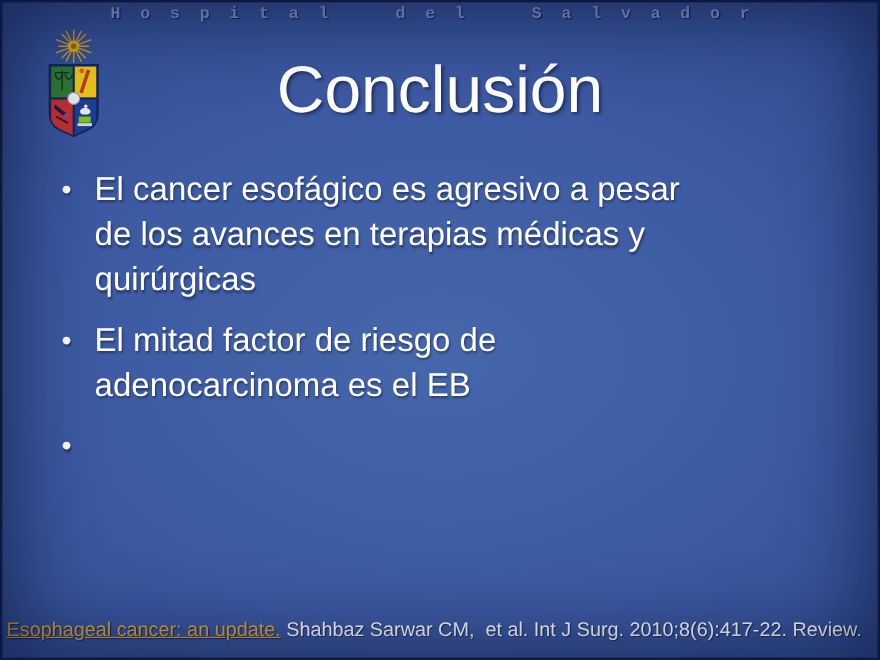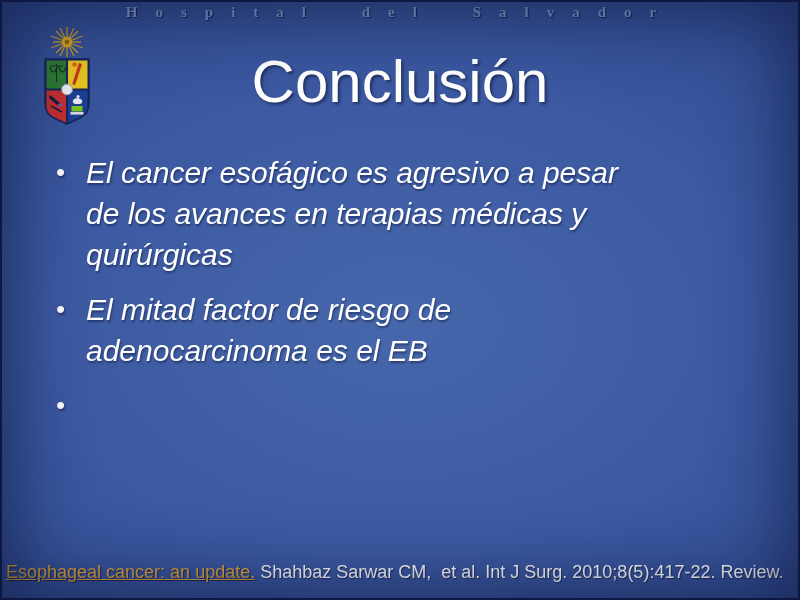--- a/index.html
+++ b/index.html
@@ -22,21 +22,21 @@
     content:"";
     position:absolute;inset:0;
     box-shadow:inset 0 0 70px 12px rgba(8,14,46,0.55);
     pointer-events:none;
     z-index:5;
   }
   .header{
     position:absolute;
     top:2px;left:0;right:0;
     text-align:center;
-    font-family:Liberation Serif, serif;
+    font-family:Liberation Mono, monospace;
     font-weight:bold;
     font-size:15px;
     letter-spacing:18px;
     word-spacing:16px;
     color:var(--header-text,#7d9ace);
     text-shadow:1px 1px 1px rgba(0,0,30,0.6);
     white-space:nowrap;
     z-index:3;
   }
   .crest{
@@ -69,21 +69,20 @@
   }
   .bullet-marker{
     flex:0 0 44px;
     padding-left:14px;
     box-sizing:border-box;
     font-size:26px;
     line-height:41px;
   }
   .bullet-text{
     white-space:pre-line;
-    font-style:italic;
   }
   .citation{
     position:absolute;
     left:4px;top:558px;right:0;
     font-size:18px;
     line-height:24px;
     white-space:pre;
     z-index:1;
     color:var(--body-text,#ffffff);
     text-shadow:1px 1px 1px rgba(0,0,30,0.5);
@@ -170,15 +169,15 @@
       <div class="bullet-item">
         <span class="bullet-marker">•</span>
         <span class="bullet-text">El mitad factor de riesgo de
 adenocarcinoma es el EB</span>
       </div>
       <div class="bullet-item">
         <span class="bullet-marker">•</span>
       </div>
     </div>
 
-  <div class="citation"><span class="cit-link">Esophageal cancer: an update.</span><span class="cit-rest"> Shahbaz Sarwar CM,  et al. Int J Surg. 2010;8(5):417-22. Review.</span></div>
+  <div class="citation"><span class="cit-link">Esophageal cancer: an update.</span><span class="cit-rest"> Shahbaz Sarwar CM,  et al. Int J Surg. 2010;8(6):417-22. Review.</span></div>
 
 </div>
 
 </body></html>

